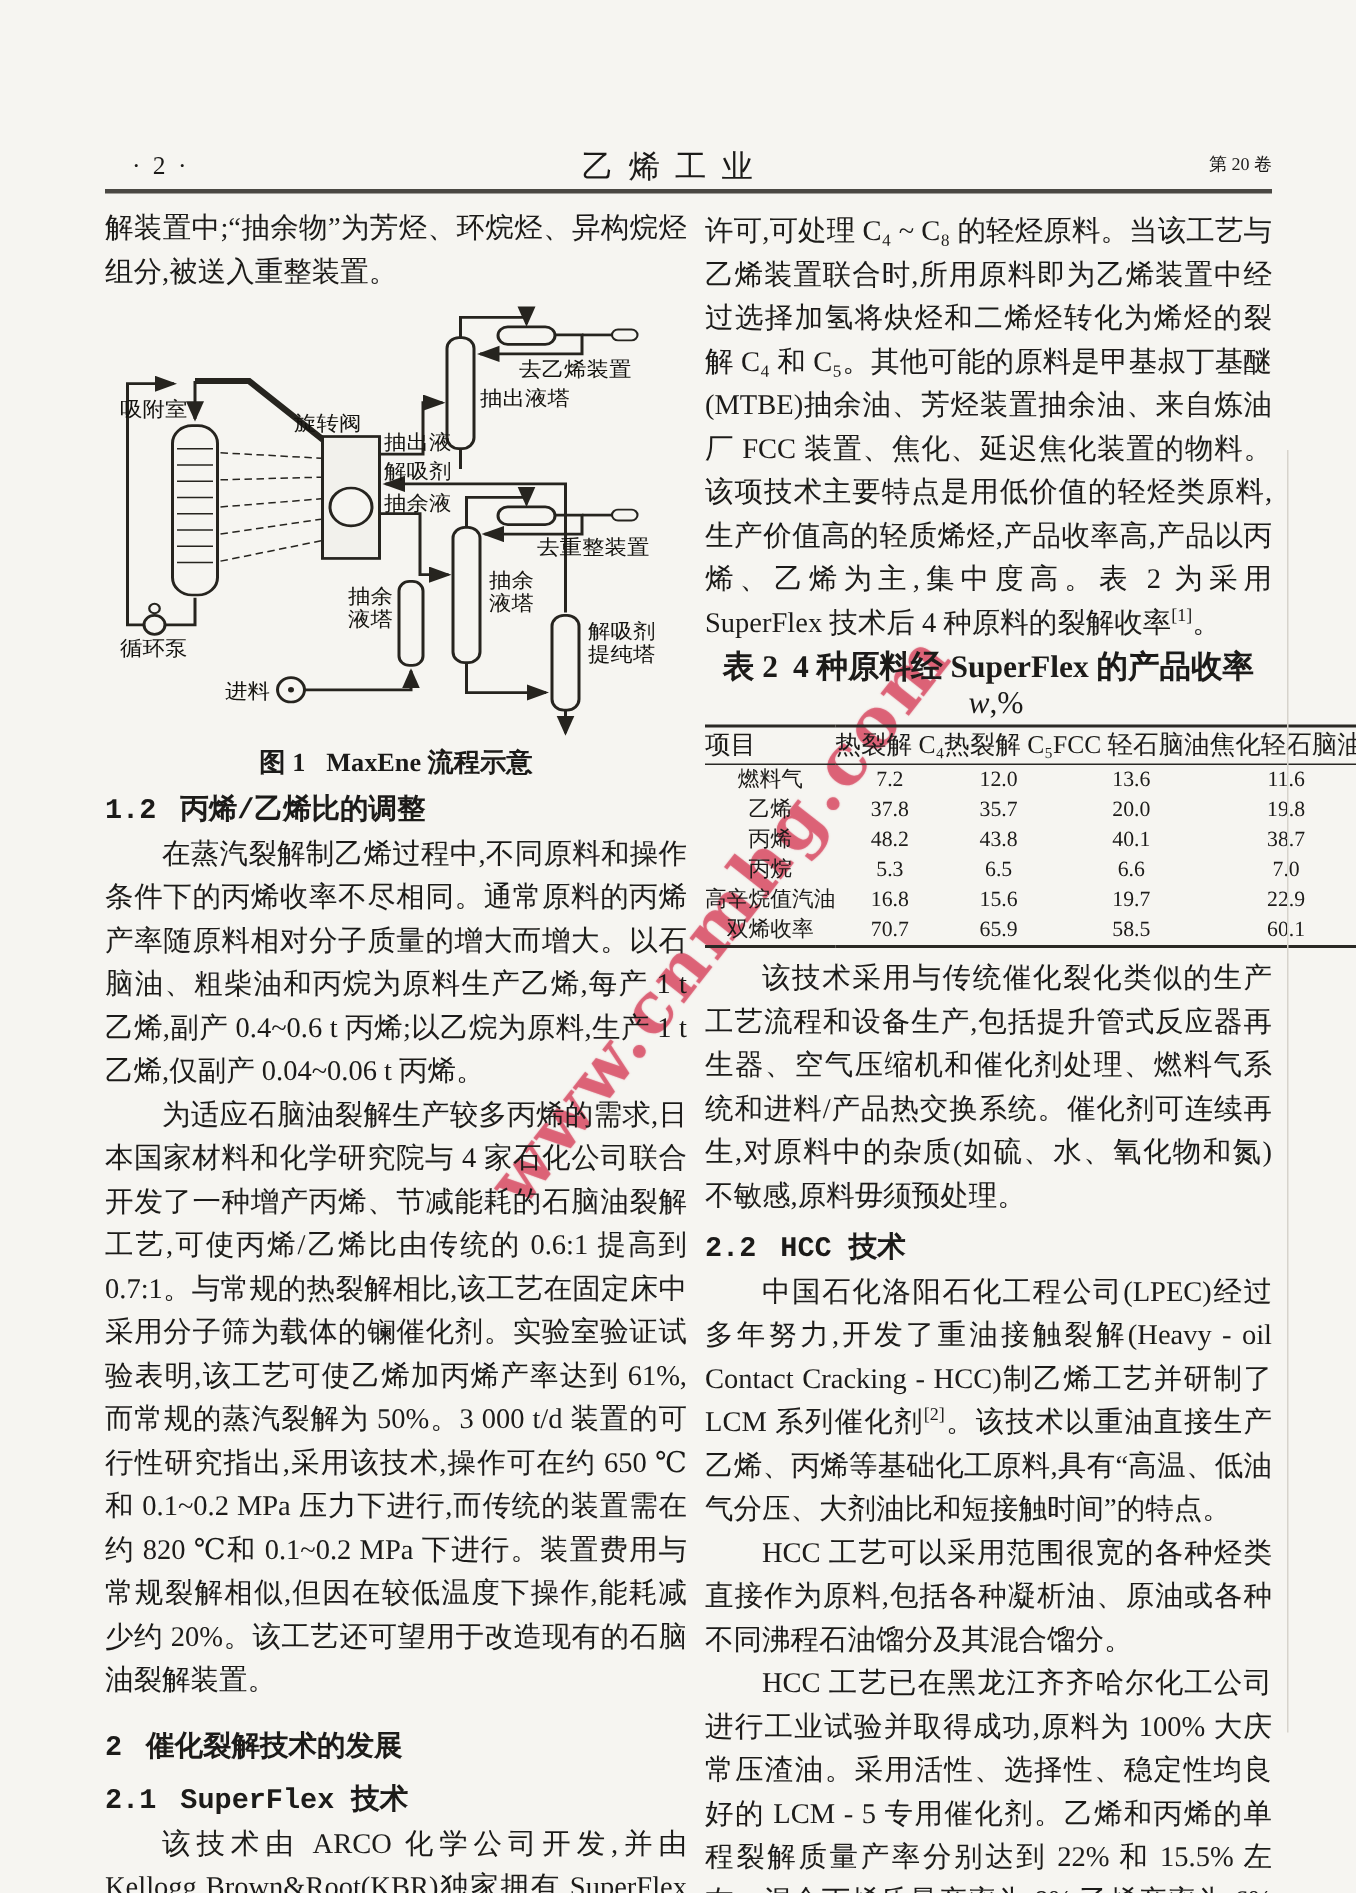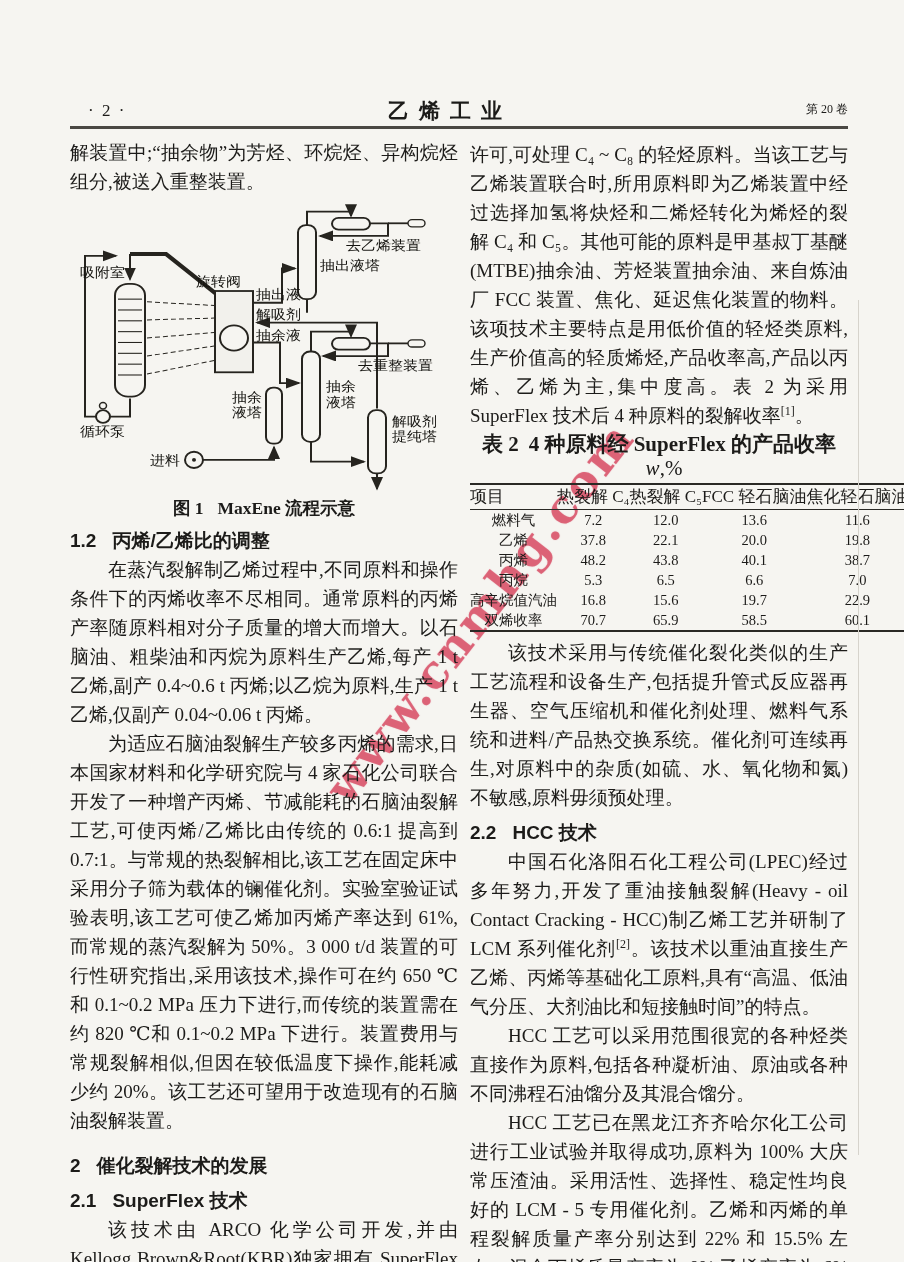--- a/index.html
+++ b/index.html
@@ -4,29 +4,29 @@
 <style>
   html,body{margin:0;padding:0;}
   body{
     width:904px;height:1262px;position:relative;overflow:hidden;
     background:#f6f5f1;
     font-family:"Liberation Serif","DejaVu Serif",serif;
     color:#1c1b19;
   }
   .hdr{position:absolute;top:97px;left:70px;width:778px;height:28px;}
   .hdr .pageno{position:absolute;left:18px;top:4px;font-size:17px;letter-spacing:2px;}
-  .hdr .jtitle{position:absolute;left:0;right:18px;text-align:center;top:0;font-size:21px;letter-spacing:10px;font-weight:bold;}
+  .hdr .jtitle{position:absolute;left:0;right:18px;text-align:center;top:0;font-size:21px;letter-spacing:10px;font-weight:normal;}
   .hdr .vol{position:absolute;right:0;top:4px;font-size:12px;}
   .hrule{position:absolute;top:126px;left:70px;width:778px;height:3px;background:#4a4843;}
   .col{position:absolute;font-size:19px;line-height:29px;text-align:justify;}
   .col-left{left:70px;top:138px;width:388px;}
   .col-right{left:470px;top:140px;width:378px;}
   p{margin:0;}
   .indent{text-indent:2em;}
-  .sect{font-weight:bold;font-family:Liberation Sans, sans-serif;margin-top:6px;}
+  .sect{font-weight:bold;font-family:Liberation Mono, monospace;margin-top:6px;}
   .sect .num{margin-right:16px;}
   .sect2{margin-top:16px;}
   sup{font-size:12px;line-height:0;}
   
   .figure{margin-top:2px;}
   .figure svg{display:block;}
   .figcap{text-align:center;font-size:17.5px;font-weight:bold;line-height:24px;margin-top:0px;
     font-family:"Liberation Serif","DejaVu Serif",serif;}
   .figcap .cl{margin-right:14px;}
   svg text{font-family:"Liberation Serif","DejaVu Serif",serif;fill:#14130f;}
@@ -192,21 +192,21 @@
       <tr>
         <td>燃料气</td>
         <td>7.2</td>
         <td>12.0</td>
         <td>13.6</td>
         <td>11.6</td>
       </tr>
       <tr>
         <td>乙烯</td>
         <td>37.8</td>
-        <td>22.1</td>
+        <td>35.7</td>
         <td>20.0</td>
         <td>19.8</td>
       </tr>
       <tr>
         <td>丙烯</td>
         <td>48.2</td>
         <td>43.8</td>
         <td>40.1</td>
         <td>38.7</td>
       </tr>

